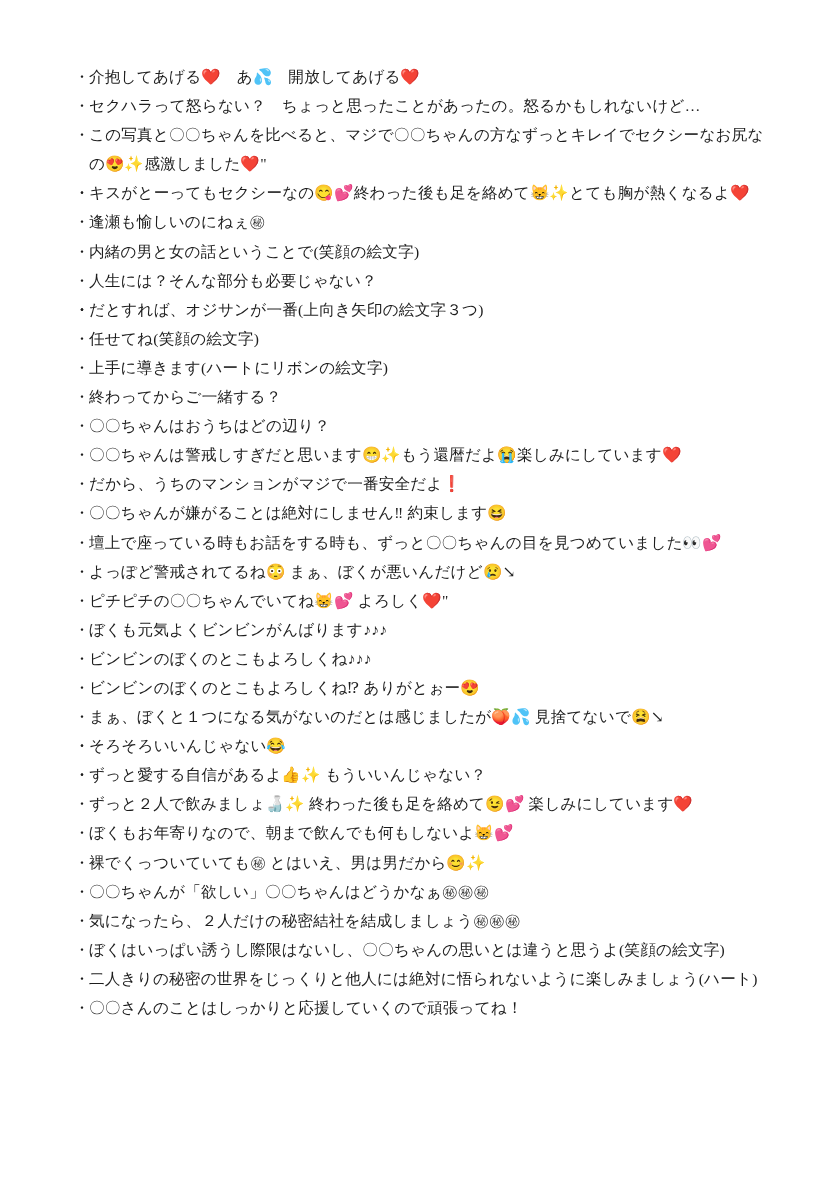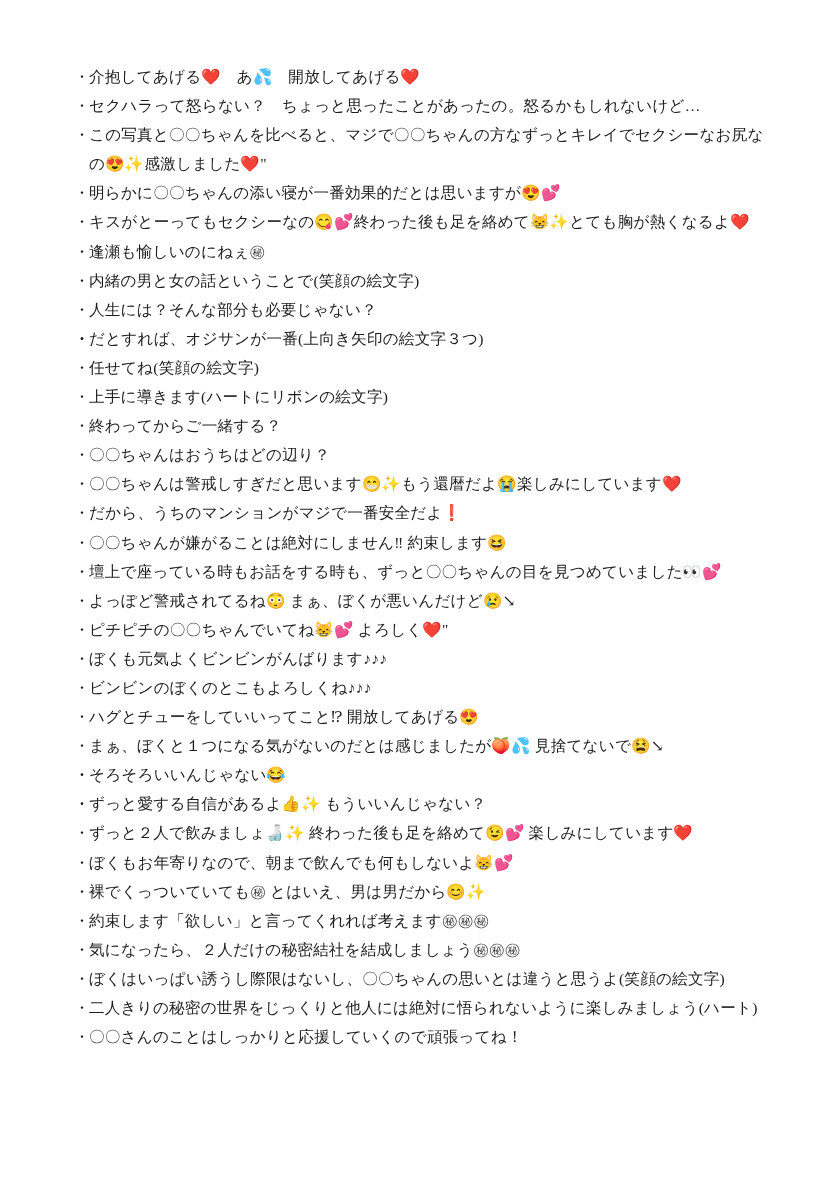--- a/index.html
+++ b/index.html
@@ -51,48 +51,48 @@
   }
 </style>
 </head>
 <body>
 
 <div id="page">
   <ul class="line-list">
       <li class="line"><span class="bullet">・</span><span class="txt">介抱してあげる❤️　あ💦　開放してあげる❤️</span></li>
       <li class="line"><span class="bullet">・</span><span class="txt">セクハラって怒らない？　ちょっと思ったことがあったの。怒るかもしれないけど…</span></li>
       <li class="line"><span class="bullet">・</span><span class="txt">この写真と〇〇ちゃんを比べると、マジで〇〇ちゃんの方なずっとキレイでセクシーなお尻なの😍✨感激しました❤️"</span></li>
-      <li class="line"><span class="bullet">・</span><span class="txt">明らかに〇〇ちゃんの添い寝が一番効果的だとは思いますが😍💕</span></li>
+      <li class="line"><span class="bullet">・</span></li>
       <li class="line"><span class="bullet">・</span><span class="txt">キスがとーってもセクシーなの😋💕終わった後も足を絡めて😸✨とても胸が熱くなるよ❤️</span></li>
       <li class="line"><span class="bullet">・</span><span class="txt">逢瀬も愉しいのにねぇ㊙</span></li>
       <li class="line"><span class="bullet">・</span><span class="txt">内緒の男と女の話ということで(笑顔の絵文字)</span></li>
       <li class="line"><span class="bullet">・</span><span class="txt">人生には？そんな部分も必要じゃない？</span></li>
       <li class="line"><span class="bullet">・</span></li>
       <li class="line"><span class="bullet">・</span></li>
       <li class="line"><span class="bullet">・</span><span class="txt">だとすれば、オジサンが一番(上向き矢印の絵文字３つ)</span></li>
       <li class="line"><span class="bullet">・</span><span class="txt">任せてね(笑顔の絵文字)</span></li>
       <li class="line"><span class="bullet">・</span><span class="txt">上手に導きます(ハートにリボンの絵文字)</span></li>
       <li class="line"><span class="bullet">・</span><span class="txt">終わってからご一緒する？</span></li>
       <li class="line"><span class="bullet">・</span><span class="txt">〇〇ちゃんはおうちはどの辺り？</span></li>
       <li class="line"><span class="bullet">・</span><span class="txt">〇〇ちゃんは警戒しすぎだと思います😁✨もう還暦だよ😭楽しみにしています❤️</span></li>
       <li class="line"><span class="bullet">・</span><span class="txt">だから、うちのマンションがマジで一番安全だよ❗</span></li>
       <li class="line"><span class="bullet">・</span><span class="txt">〇〇ちゃんが嫌がることは絶対にしません‼ 約束します😆</span></li>
       <li class="line"><span class="bullet">・</span><span class="txt">壇上で座っている時もお話をする時も、ずっと〇〇ちゃんの目を見つめていました👀💕</span></li>
       <li class="line"><span class="bullet">・</span><span class="txt">よっぽど警戒されてるね😳 まぁ、ぼくが悪いんだけど😢↘</span></li>
       <li class="line"><span class="bullet">・</span><span class="txt">ピチピチの〇〇ちゃんでいてね😸💕 よろしく❤️"</span></li>
       <li class="line"><span class="bullet">・</span><span class="txt">ぼくも元気よくビンビンがんばります♪♪♪</span></li>
       <li class="line"><span class="bullet">・</span><span class="txt">ビンビンのぼくのとこもよろしくね♪♪♪</span></li>
-      <li class="line"><span class="bullet">・</span><span class="txt">ハグとチューをしていいってこと⁉ 開放してあげる😍</span></li>
+      <li class="line"><span class="bullet">・</span><span class="txt">ビンビンのぼくのとこもよろしくね⁉ ありがとぉー😍</span></li>
       <li class="line"><span class="bullet">・</span><span class="txt">まぁ、ぼくと１つになる気がないのだとは感じましたが🍑💦 見捨てないで😫↘</span></li>
       <li class="line"><span class="bullet">・</span></li>
       <li class="line"><span class="bullet">・</span><span class="txt">そろそろいいんじゃない😂</span></li>
       <li class="line"><span class="bullet">・</span></li>
       <li class="line"><span class="bullet">・</span><span class="txt">ずっと愛する自信があるよ👍✨ もういいんじゃない？</span></li>
       <li class="line"><span class="bullet">・</span><span class="txt">ずっと２人で飲みましょ🍶✨ 終わった後も足を絡めて😉💕 楽しみにしています❤️</span></li>
       <li class="line"><span class="bullet">・</span><span class="txt">ぼくもお年寄りなので、朝まで飲んでも何もしないよ😸💕</span></li>
       <li class="line"><span class="bullet">・</span><span class="txt">裸でくっついていても㊙ とはいえ、男は男だから😊✨</span></li>
-      <li class="line"><span class="bullet">・</span><span class="txt">約束します「欲しい」と言ってくれれば考えます㊙㊙㊙</span></li>
+      <li class="line"><span class="bullet">・</span><span class="txt">〇〇ちゃんが「欲しい」〇〇ちゃんはどうかなぁ㊙㊙㊙</span></li>
       <li class="line"><span class="bullet">・</span><span class="txt">気になったら、２人だけの秘密結社を結成しましょう㊙㊙㊙</span></li>
       <li class="line"><span class="bullet">・</span><span class="txt">ぼくはいっぱい誘うし際限はないし、〇〇ちゃんの思いとは違うと思うよ(笑顔の絵文字)</span></li>
       <li class="line"><span class="bullet">・</span><span class="txt">二人きりの秘密の世界をじっくりと他人には絶対に悟られないように楽しみましょう(ハート)</span></li>
       <li class="line"><span class="bullet">・</span><span class="txt">〇〇さんのことはしっかりと応援していくので頑張ってね！</span></li>
     </ul>
 </div>
 
 </body></html>

